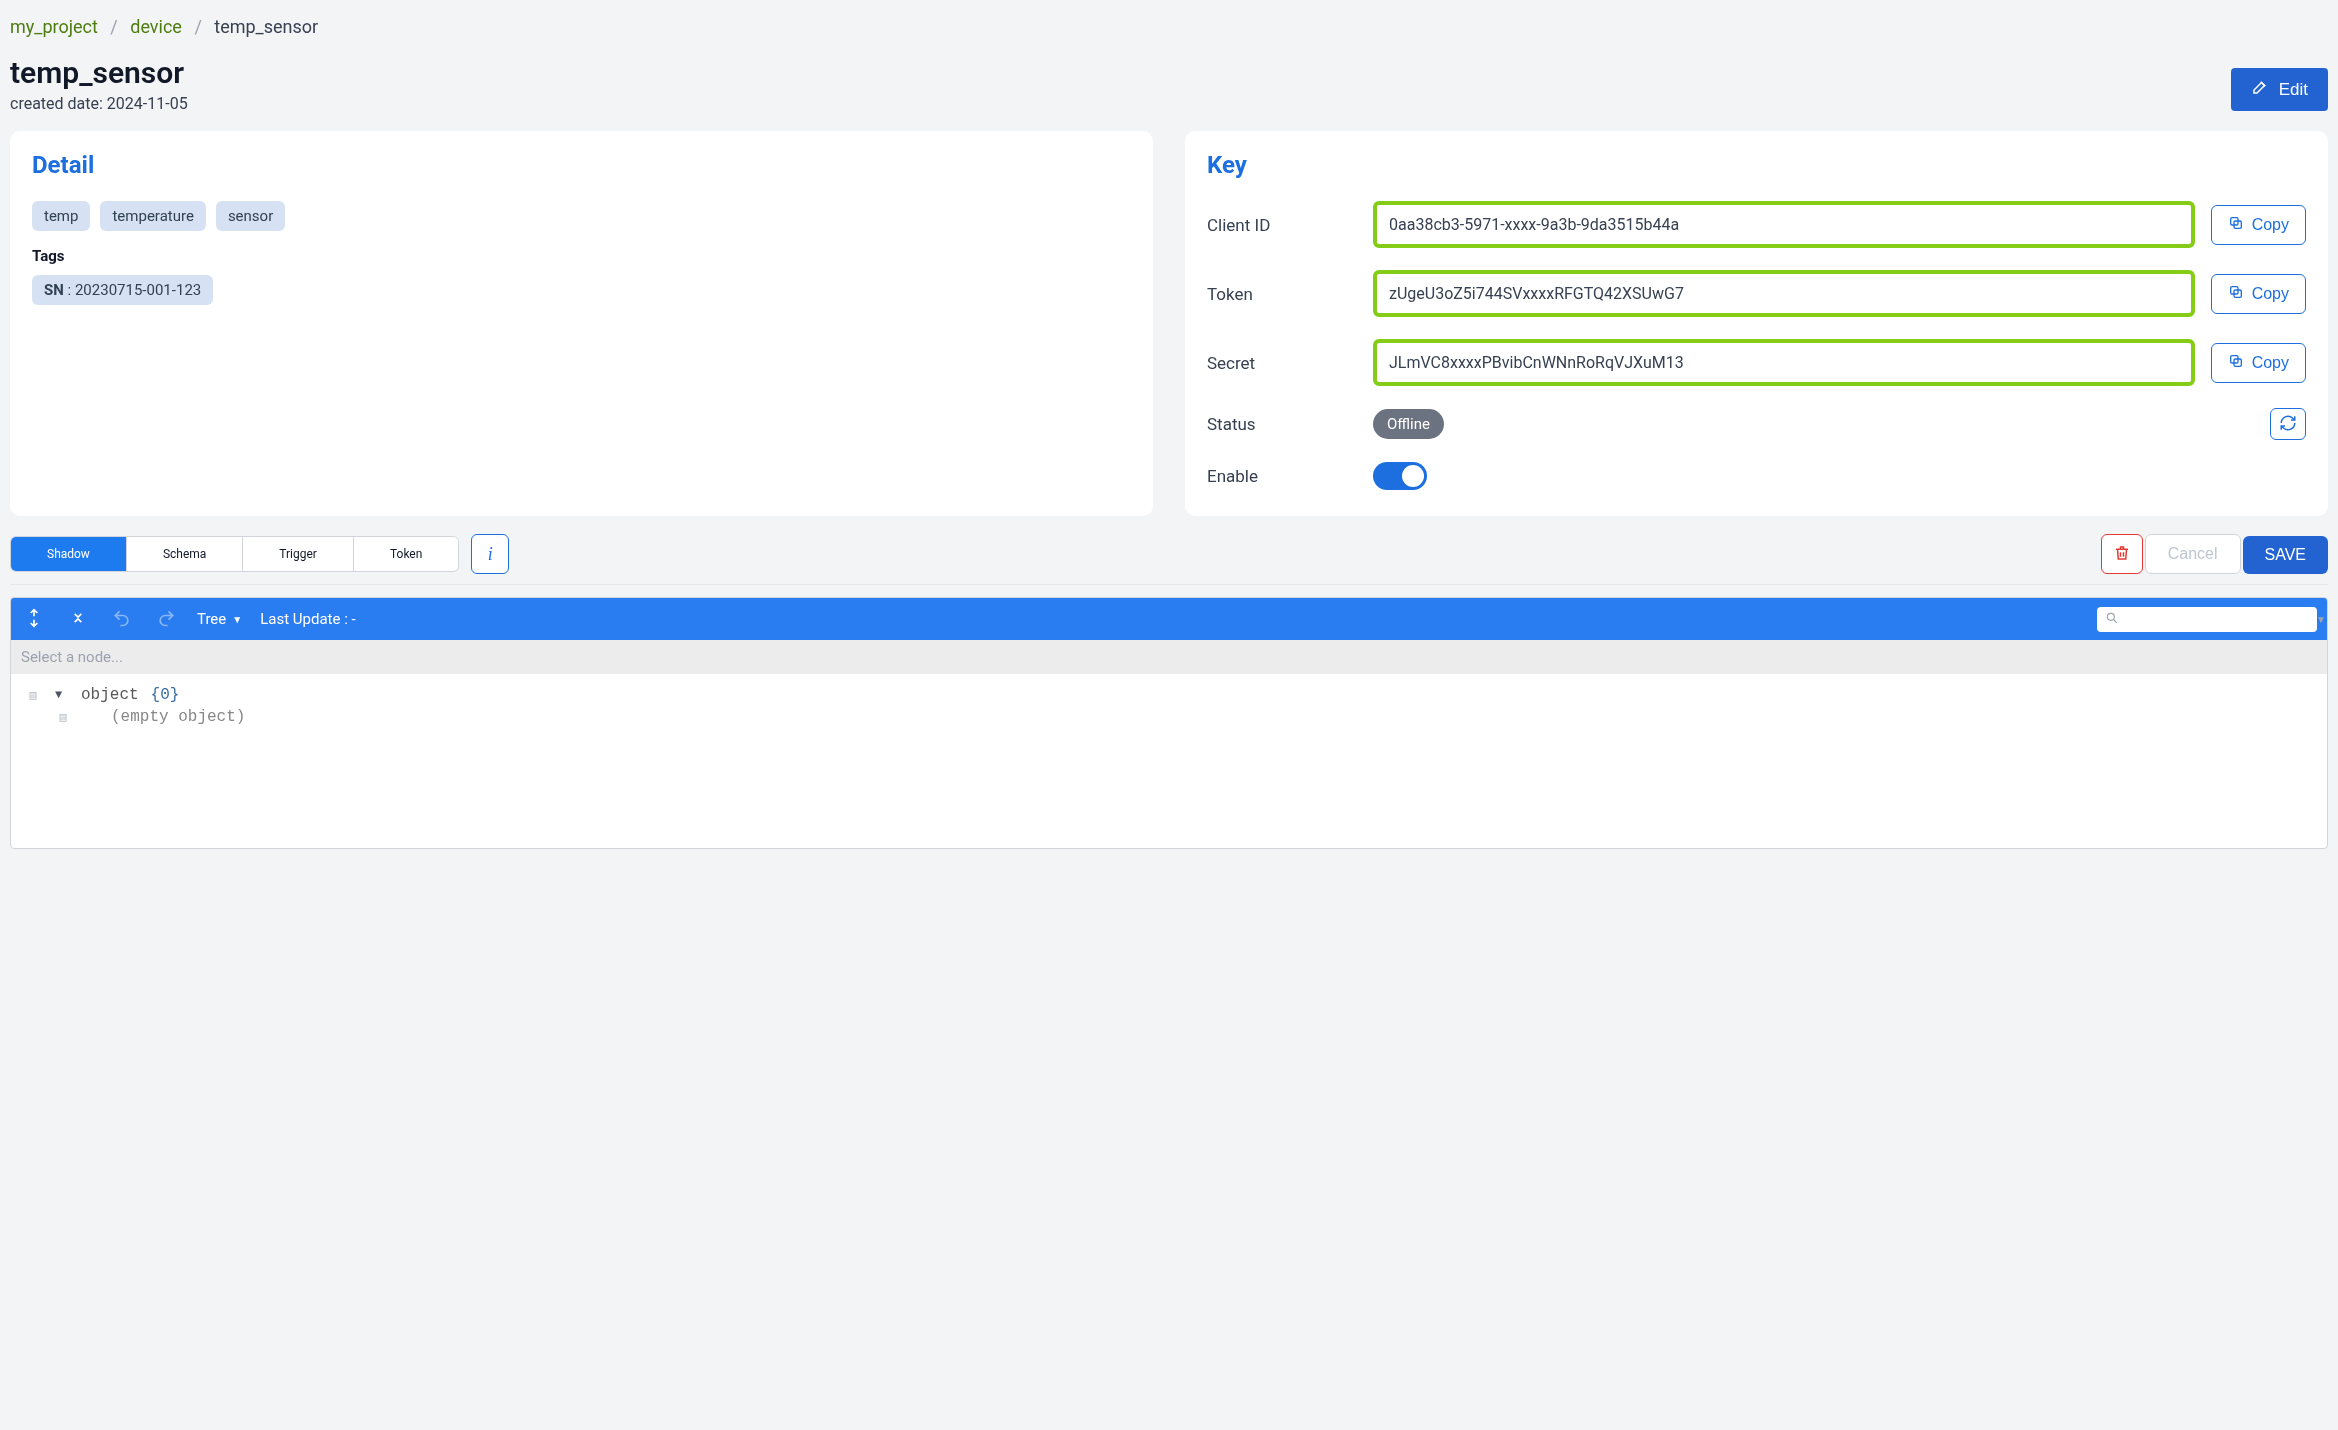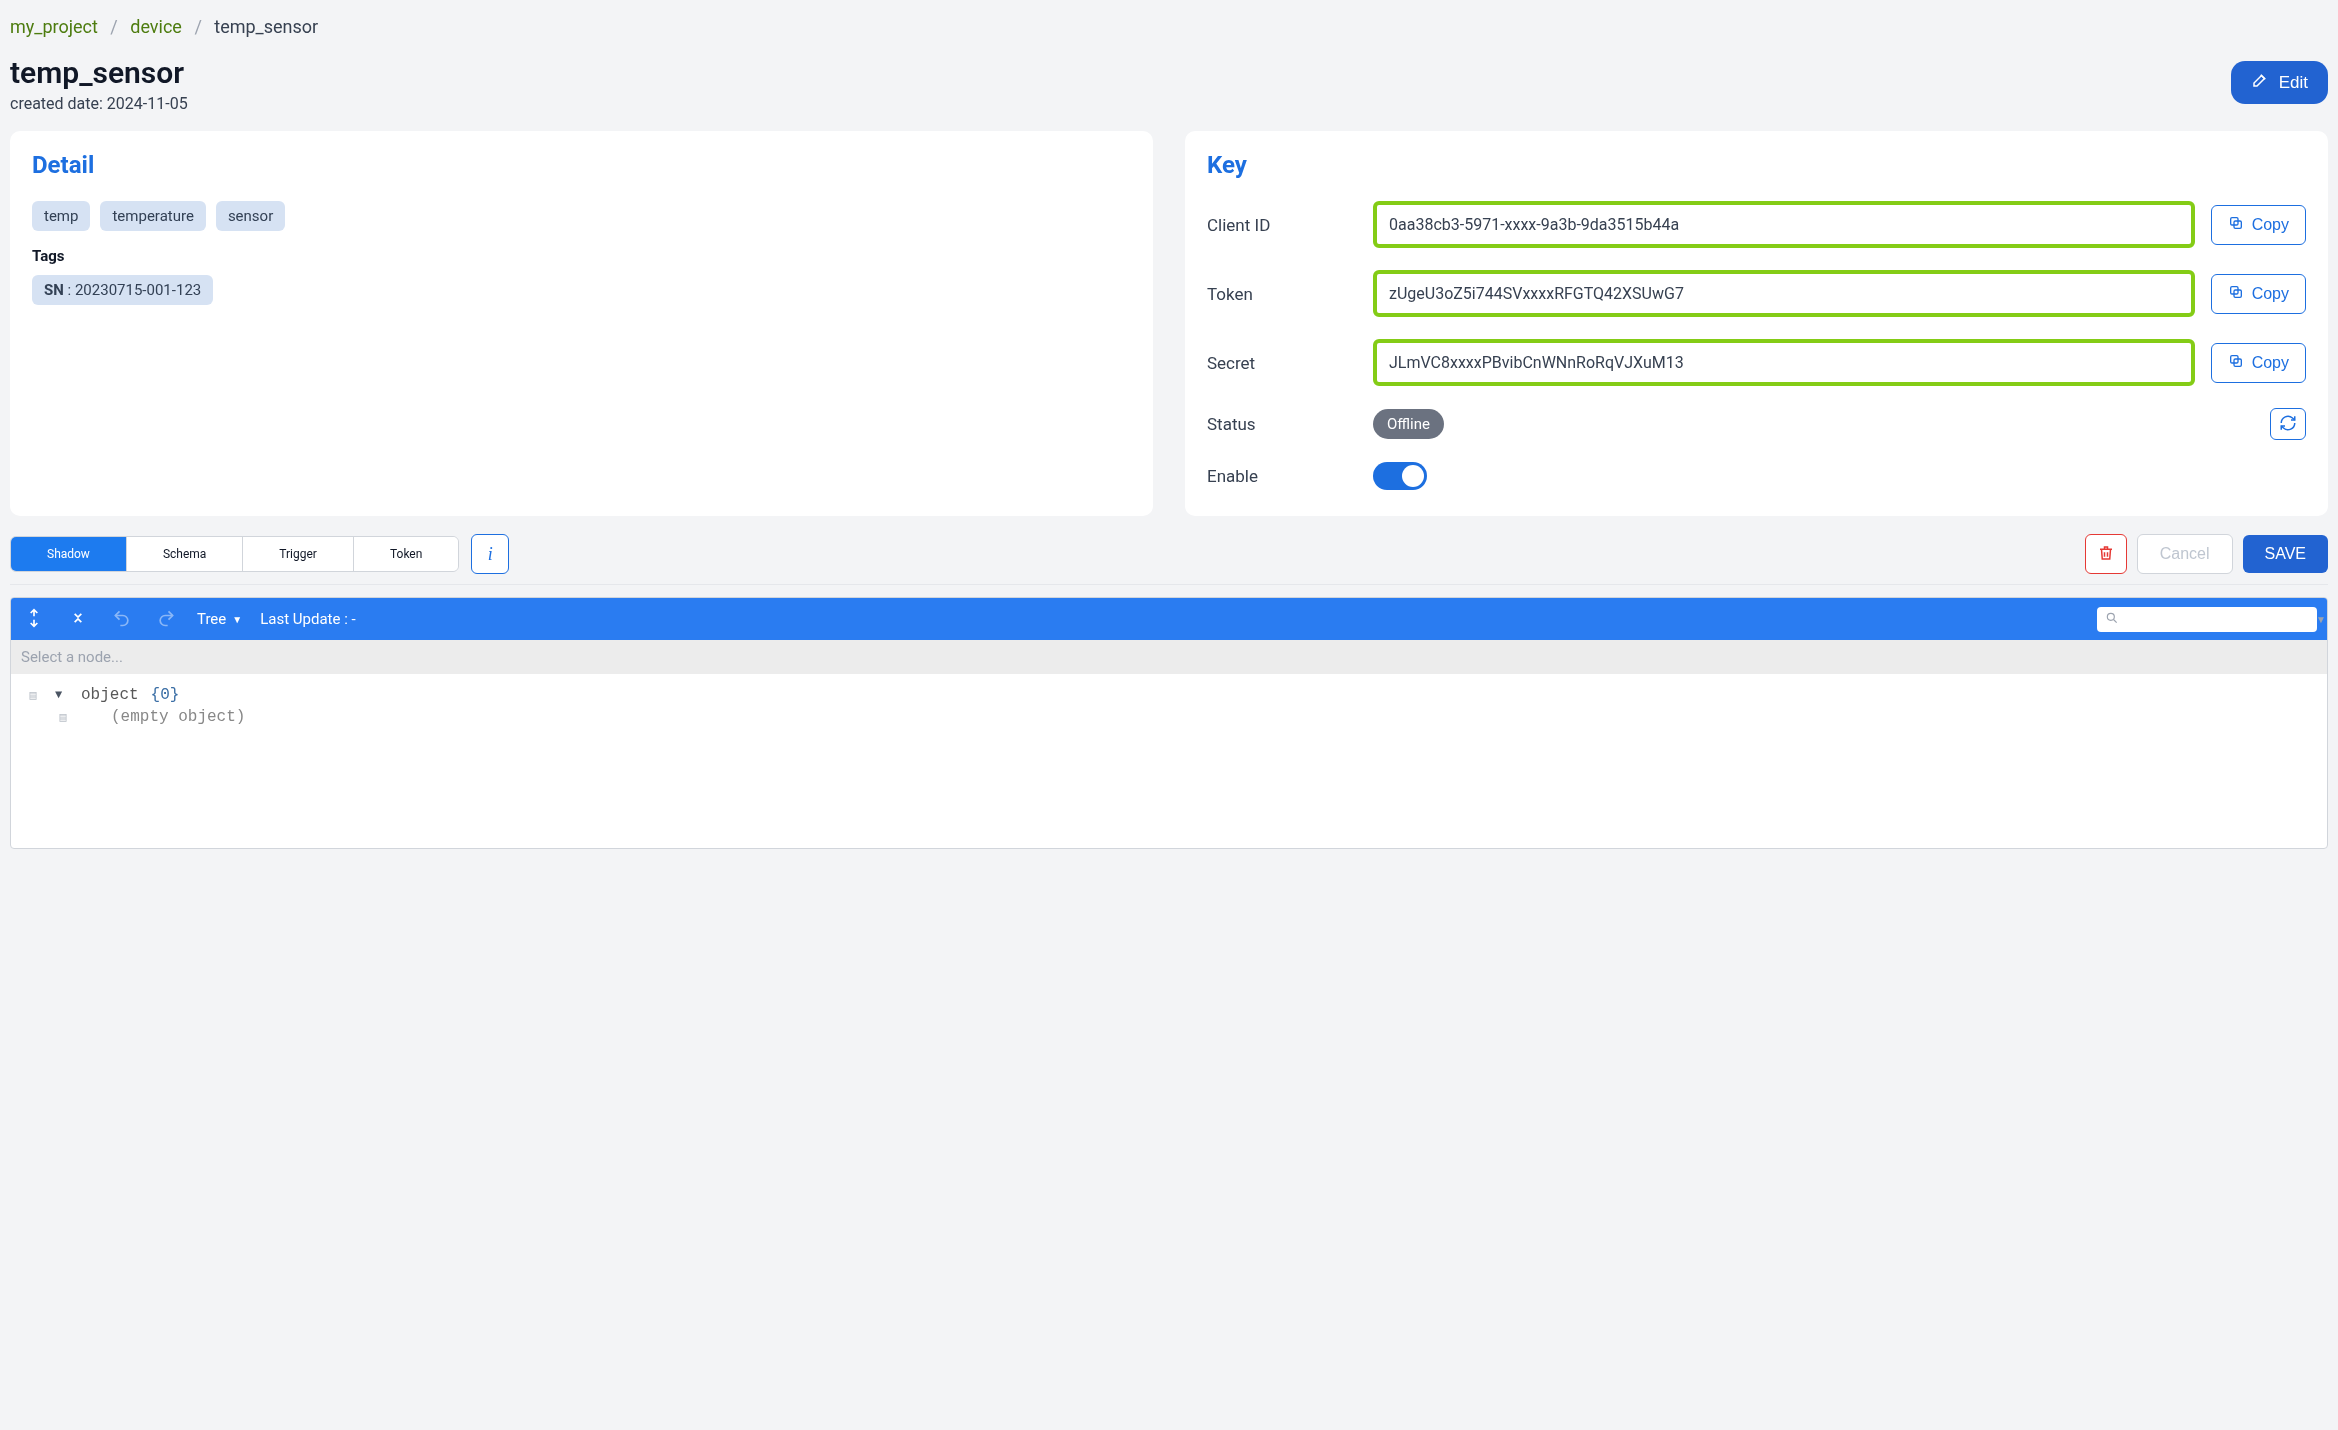--- a/index.html
+++ b/index.html
@@ -15,23 +15,23 @@
   .breadcrumb { padding: 6px 0 18px 0; font-size: 18px; color: #6b7280; }
   .breadcrumb .sep { padding: 0 8px; color: #9ca3af; }
   .breadcrumb .crumb-link { color: #4d7c0f; text-align: right; }
   .breadcrumb .crumb-current { color: #374151; }
 
   
   .header-row { display: flex; align-items: flex-start; justify-content: space-between; padding: 0 0 18px 0; }
   .page-title { font-size: 30px; font-weight: 600; color: #111827; }
   .created-date { font-size: 16px; color: #374151; margin-top: 4px; }
   .edit-btn {
-    background: #2263d1; color: #fff; border: none; border-radius: 14px;
+    background: #2263d1; color: #fff; border: none; border-radius: 4px;
     padding: 10px 20px; font-size: 17px; display: inline-flex; align-items: center; gap: 10px;
-    cursor: pointer; margin-top: 6px;
+    cursor: pointer; margin-top: 13px;
   }
   .edit-btn svg { width: 18px; height: 18px; stroke: #fff; fill: none; stroke-width: 2; }
 
   
   .cards { display: flex; gap: 32px; margin-bottom: 14px; }
   .card { background: #fff; border-radius: 10px; padding: 20px 22px 26px 22px; flex: 1; }
   .card-title { color: #1d6fe0; font-size: 24px; font-weight: 700; margin-bottom: 22px; }
 
   
   .section-label { font-weight: 700; font-size: 15px; color: #111827; margin-bottom: 10px; }
@@ -75,21 +75,21 @@
     padding: 10px 36px; font-size: 12px; color: #111827; background: #fff; cursor: pointer;
     border-right: 1px solid #d1d5db;
   }
   .tab:last-child { border-right: none; }
   .tab.active { background: #1d7bef; color: #fff; }
   .info-btn {
     margin-left: 12px; width: 38px; height: 40px; border: 1px solid #1d6fe0; background: #fff; color: #1d6fe0;
     border-radius: 6px; font-size: 18px; font-style: italic; font-family: serif; cursor: pointer;
     display:inline-flex; align-items:center; justify-content:center;
   }
-  .actions-right { display: flex; gap: 10px; align-items: center; padding-left: 20px; }
+  .actions-right { display: flex; gap: 2px; align-items: flex-end; padding-left: 20px; }
   .delete-btn {
     width: 42px; height: 40px; border: 1px solid #e53935; background: #fff; border-radius: 6px;
     display: inline-flex; align-items: center; justify-content: center; cursor: pointer;
   }
   .delete-btn svg { width: 18px; height: 18px; stroke: #e53935; fill: none; stroke-width: 2; }
   .cancel-btn {
     border: 1px solid #d1d5db; background: #fff; color: #bfc6d0; border-radius: 6px;
     padding: 10px 22px; font-size: 16px; cursor: default;
   }
   .save-btn {

